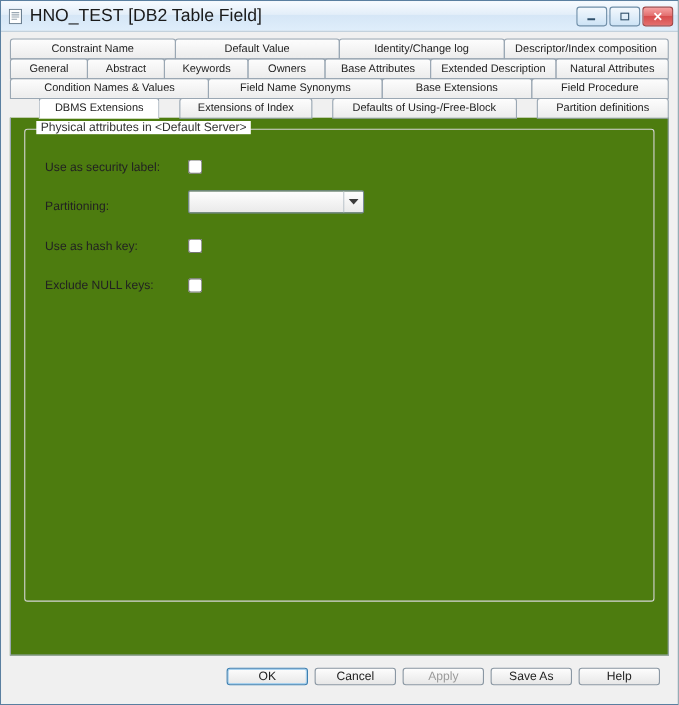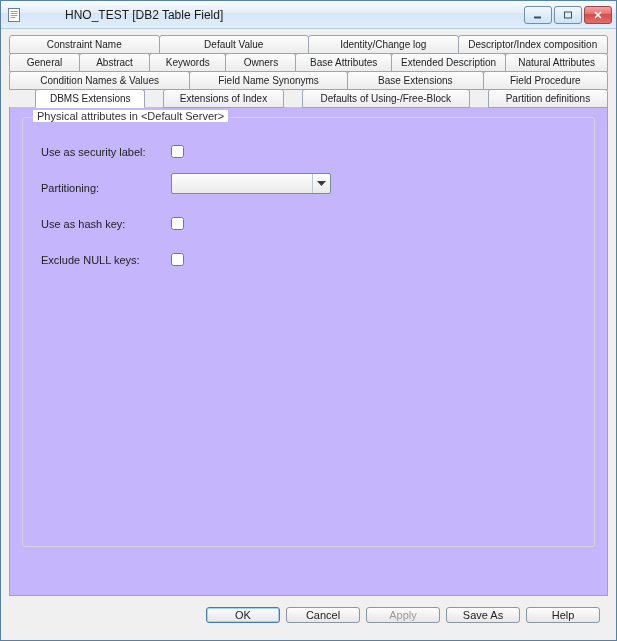--- a/index.html
+++ b/index.html
@@ -25,22 +25,22 @@
     padding: 0 4px 0 6px;
     gap: 6px;
   }
   .titlebar .doc-icon {
     width: 14px; height: 16px;
     display: inline-flex; align-items: center; justify-content: center;
   }
   .titlebar .title-text {
     flex: 1;
     color: #1a1a1a;
-    font-size: 12px;
-    white-space: nowrap; overflow: hidden; margin-left: 38px;
+    font-size: 16px;
+    white-space: nowrap; overflow: hidden;
   }
   .win-btns { display: flex; gap: 2px; }
   .win-btn {
     width: 28px; height: 18px;
     border: 1px solid #6f8ea8;
     border-radius: 3px;
     background: linear-gradient(to bottom, #f3f8fd, #cde3f5);
     display: flex; align-items: center; justify-content: center;
     font-size: 10px;
     cursor: default;
@@ -90,21 +90,21 @@
   .tab.active {
     background: #fff;
     border-bottom: 1px solid #fff;
     z-index: 3;
   }
   .tab-row.row4 { position: relative; z-index: 2; gap: 19px; }
 
   
   .panel {
     flex: 1;
-    background: #c4b5fd;
+    background: #4d7c0f;
     border: 1px solid #9aa7b3;
     border-top: none;
     margin: 0 2px;
     padding: 10px 12px;
     position: relative;
   }
   .groupbox {
     border: 1px solid #d5d5d5;
     border-radius: 3px;
     padding: 10px 14px 14px 14px;

